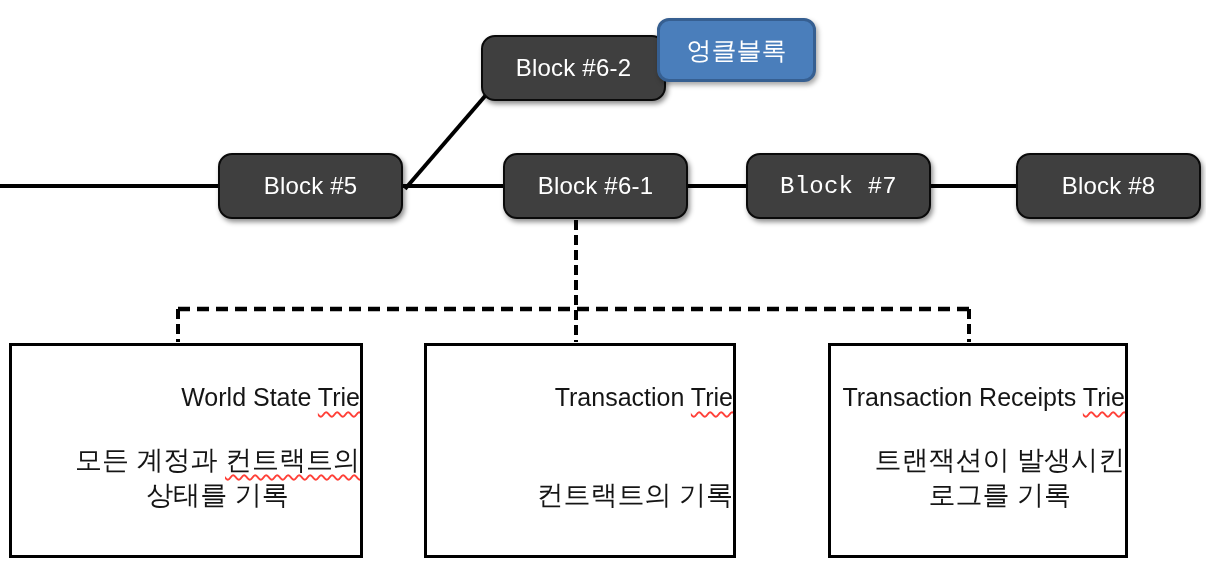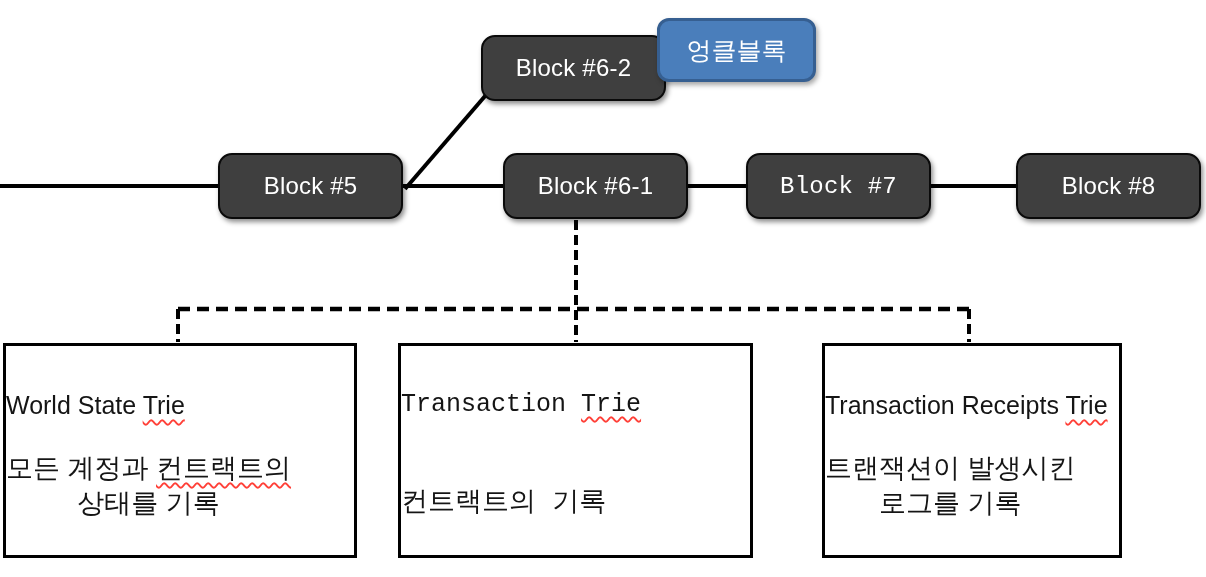--- a/index.html
+++ b/index.html
@@ -71,28 +71,29 @@
 
   
   .trie-box {
     position: absolute;
     top: 343px;
     height: 215px;
     background: #ffffff;
     border: 3px solid #000000;
     display: flex;
     flex-direction: column;
-    align-items: flex-start;
+    align-items: flex-end;
     text-align: center;
-    padding-top: 40px;
+    padding-top: 32px;
     z-index: 1;
     color: #151515;
+    margin-left: 6px;
   }
   .trie-box-1 { left: 3px;   width: 354px; }
-  .trie-box-2 { left: 398px; width: 355px; font-family: Liberation Mono, monospace; }
+  .trie-box-2 { left: 418px; width: 312px; }
   .trie-box-3 { left: 822px; width: 300px; }
 
   .trie-title {
     font-size: 25px;
     line-height: 38px;
     white-space: pre;
   }
   .trie-body {
     margin-top: 27px;
     font-size: 27px;

